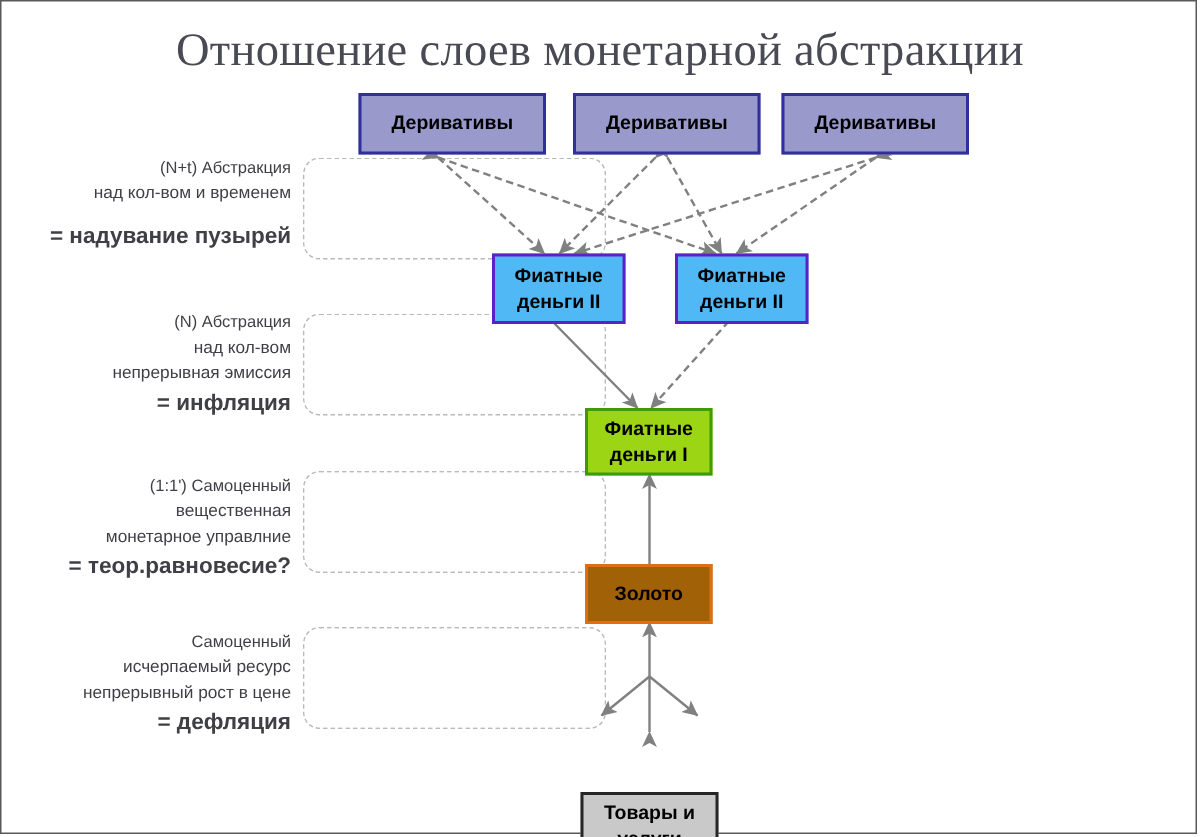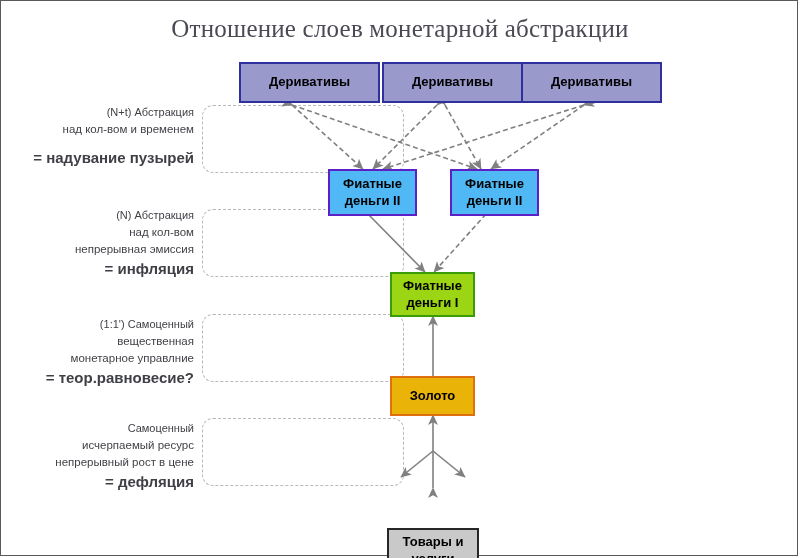--- a/index.html
+++ b/index.html
@@ -14,21 +14,21 @@
     width:798px;height:556px;
     border:1px solid #59595c;
     background:#ffffff;
     box-sizing:border-box;
   }
   #title{
     position:absolute;
     left:0; top:14px; width:798px;
     text-align:center;
     font-family:"Liberation Serif", serif;
-    font-size:25px;
+    font-size:31px;
     color:#4a4a55;
     letter-spacing:0.2px;
   }
 
   
   .node{
     position:absolute;
     box-sizing:border-box;
     display:flex;
     align-items:center;
@@ -38,34 +38,34 @@
     font-size:13px;
     line-height:1.25;
     color:#000000;
     z-index:6;
   }
   .node span{display:block;}
 
   .deriv{
     background:#9a99cc;
     border:2px solid #2f2f9e;
-    width:141px;height:41px;
+    width:125px;height:41px;
   }
   .fiat2{
     background:#50b9f5;
     border:2px solid #5b20c8;
     width:89px;height:47px;
   }
   .fiat1{
     background:#9bd513;
     border:2px solid #3a9c09;
     width:85px;height:45px;
   }
   .gold{
-    background:#eab308;
+    background:#a16207;
     border:2px solid #e06f12;
     width:85px;height:40px;
   }
   .goods{
     background:#c9c9c9;
     border:2px solid #262626;
     width:92px;height:45px;
   }
 
   

